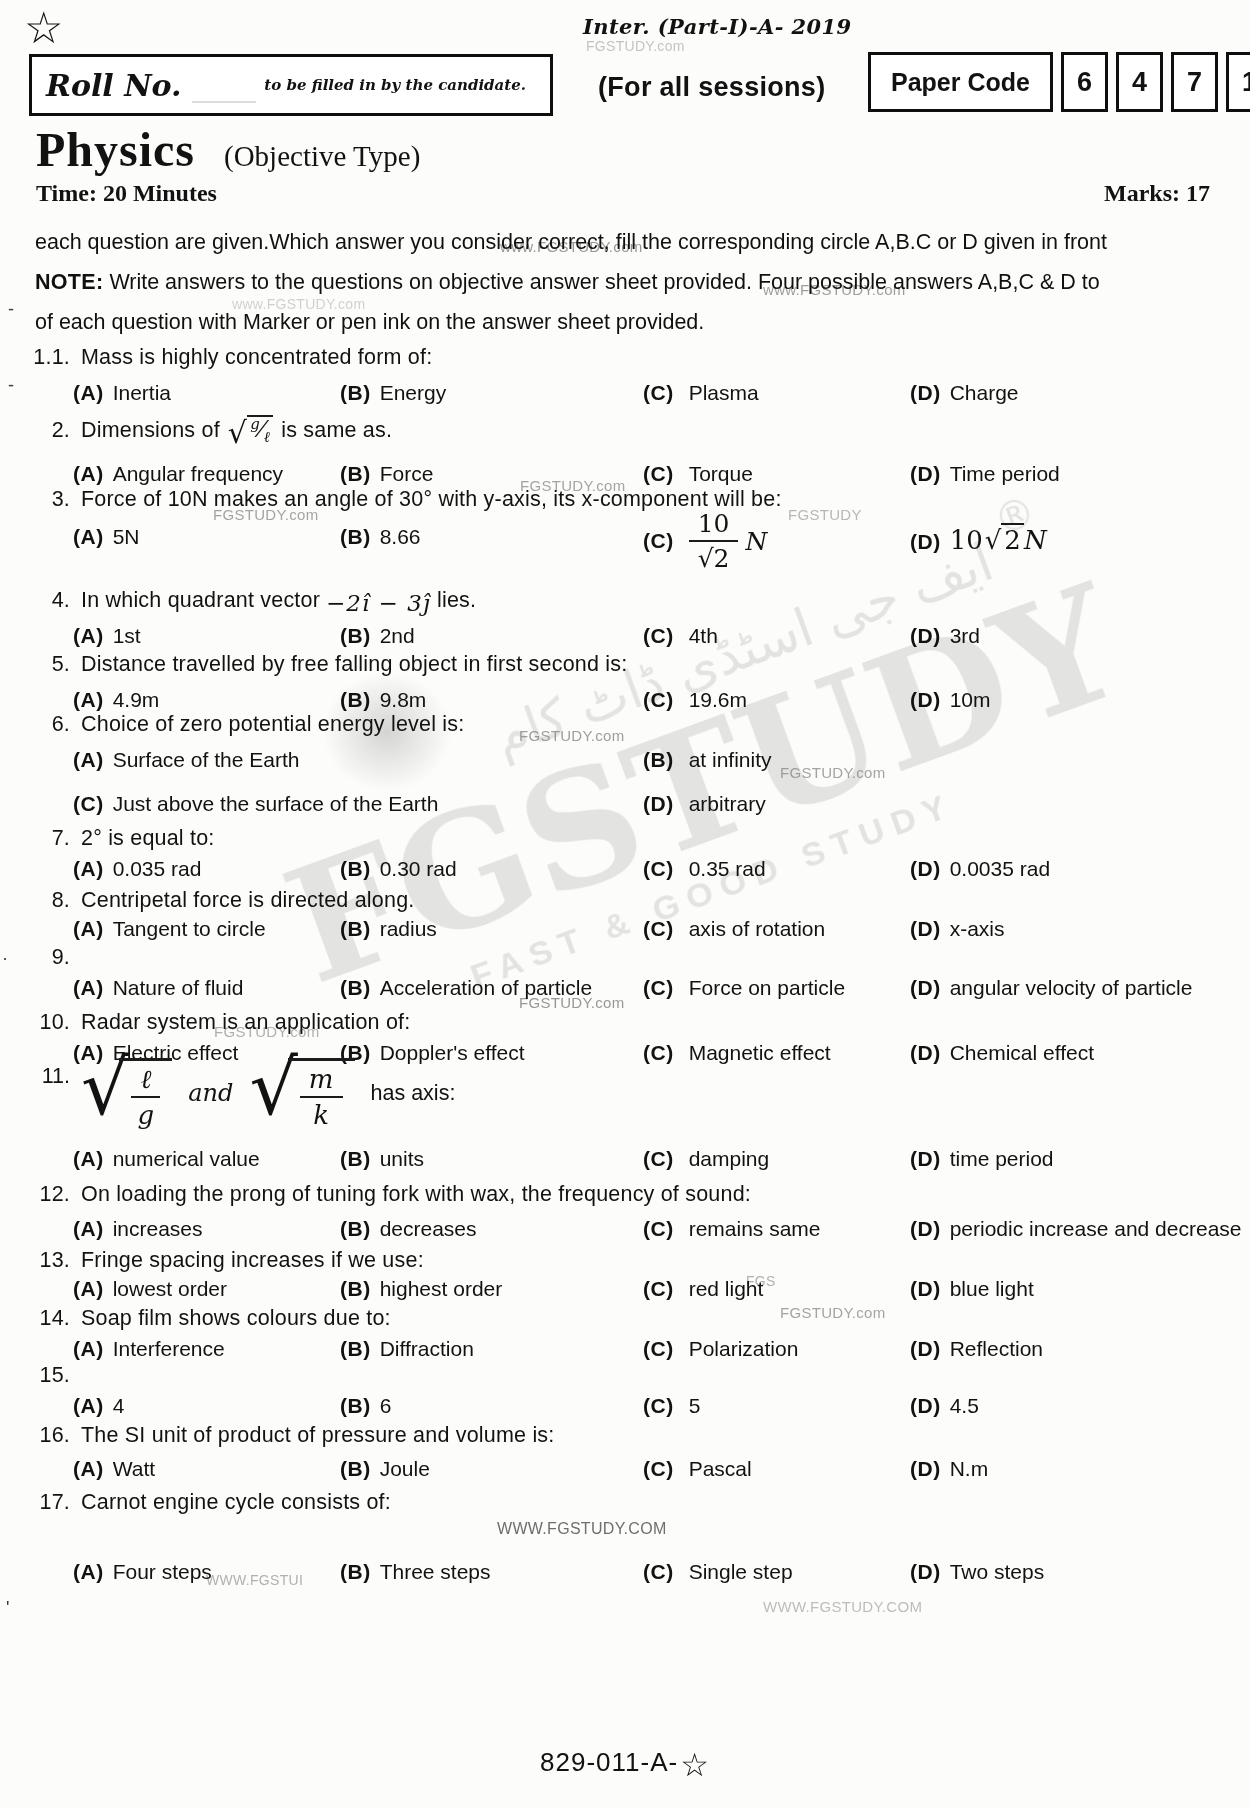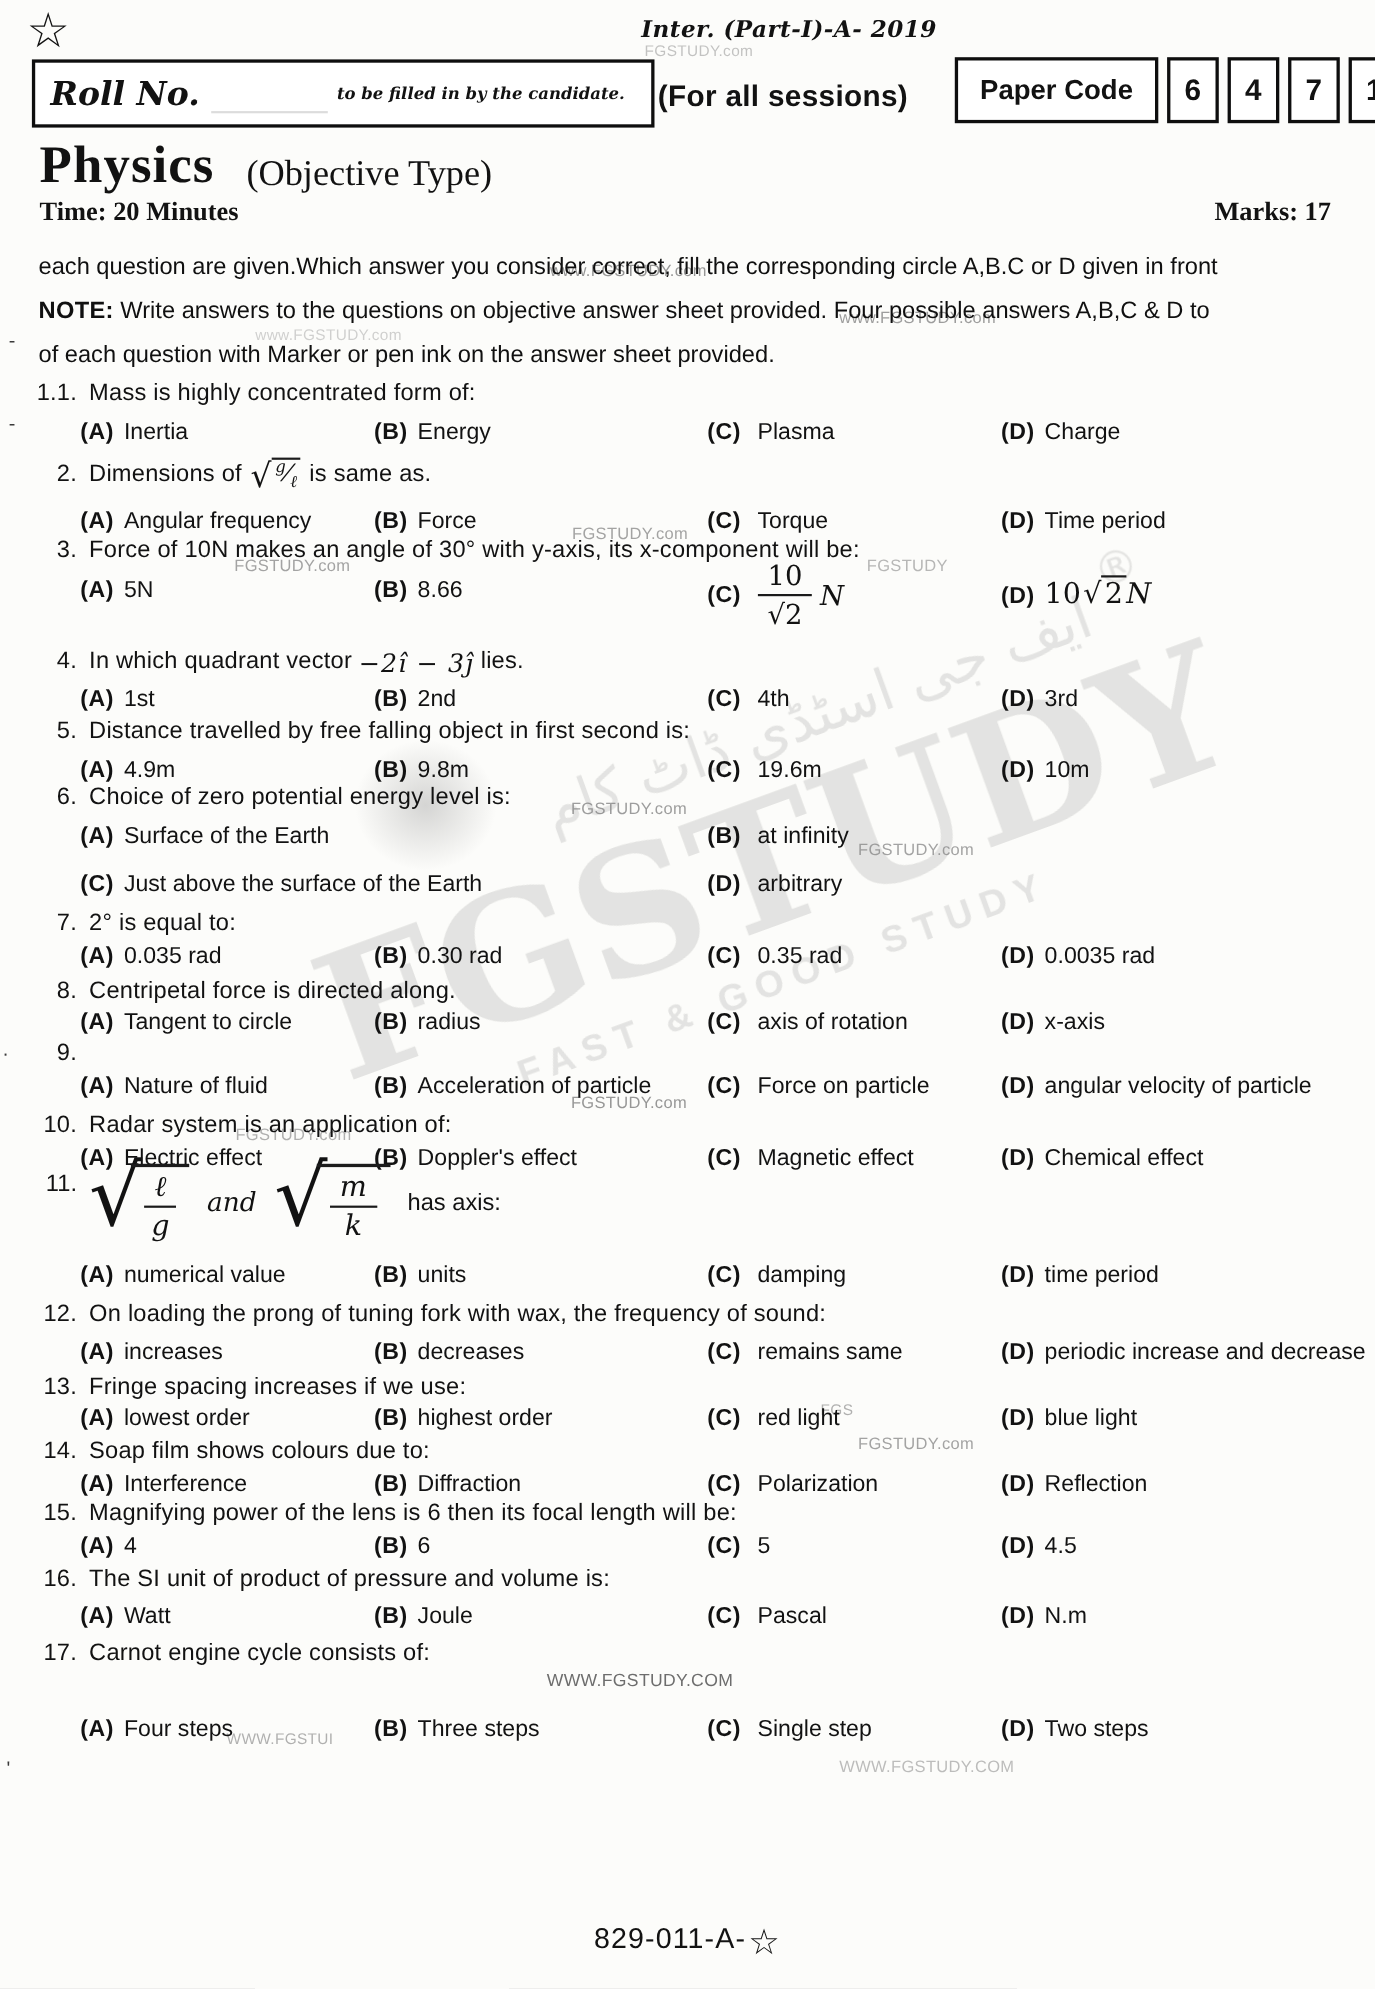--- a/index.html
+++ b/index.html
@@ -4,37 +4,37 @@
 <style>
   html,body{margin:0;padding:0;background:#d9d9d9;}
   .page{position:relative;width:1250px;height:1808px;margin:0 auto;background:#fcfcfa;
         overflow:hidden;font-family:"Liberation Sans",sans-serif;color:#121212;}
   .abs{position:absolute;}
 
   
   .star-tl{left:24px;top:2px;font-size:44px;color:#111;}
   .exam-ref{left:583px;top:14px;font-family:"DejaVu Serif",serif;font-style:italic;
             font-weight:700;font-size:21px;letter-spacing:.4px;}
-  .rollbox{left:29px;top:54px;width:566px;height:62px;border:3px solid #0e0e0e;
+  .rollbox{left:29px;top:54px;width:524px;height:62px;border:3px solid #0e0e0e;
            box-sizing:border-box;display:flex;align-items:center;background:#fff;}
   .roll-label{font-family:"DejaVu Serif",serif;font-style:italic;font-weight:700;
               font-size:30px;padding-left:14px;white-space:nowrap;}
   .roll-fill{flex:1;border-bottom:2px solid #dcdcdc;margin:24px 8px 0 10px;height:10px;}
   .roll-hint{font-family:"DejaVu Serif",serif;font-style:italic;font-weight:700;
              font-size:15px;padding-right:24px;white-space:nowrap;}
   .sessions{left:598px;top:72px;font-size:27px;font-weight:700;letter-spacing:.3px;}
   .pcwrap{left:868px;top:52px;display:flex;height:60px;gap:11px;}
   .pc-label{border:3px solid #0e0e0e;box-sizing:border-box;display:flex;align-items:center;
             padding:0 20px;font-weight:700;font-size:25px;background:#fff;white-space:nowrap;}
   .pc-cell{width:47px;border:3px solid #0e0e0e;box-sizing:border-box;margin-left:-3px;
            display:flex;align-items:center;justify-content:center;font-weight:700;
            font-size:27px;background:#fff;}
   .subject{left:36px;top:122px;font-family:"Liberation Serif",serif;font-weight:700;
            font-size:48px;letter-spacing:1px;}
-  .qualifier{left:224px;top:140px;font-family:"Liberation Serif",serif;font-size:33px;}
+  .qualifier{left:224px;top:140px;font-family:"Liberation Serif",serif;font-size:29px;}
   .time{left:36px;top:180px;font-family:"Liberation Serif",serif;font-weight:700;font-size:24px;}
   .marks{left:1104px;top:180px;font-family:"Liberation Serif",serif;font-weight:700;font-size:24px;}
 
   
   .note{left:35px;top:222px;width:1210px;font-size:21.5px;line-height:40px;color:#101010;}
   .note b{letter-spacing:.3px;}
 
   
   .q{position:absolute;left:22px;right:6px;}
   .qline{display:flex;align-items:baseline;font-size:21.5px;letter-spacing:.2px;}
@@ -524,21 +524,20 @@
       <span class="opt od">
           <b class="ol">(D)</b>
           <span>Reflection</span>
         </span>
     </div>
   </div>
 
   <div class="q" style="top:1363px">
     <div class="qline">
         <span class="qnum">15.</span>
-        <span class="qtext">Magnifying power of the lens is 6 then its focal length will be:</span>
       </div>
     <div class="opts" style="top:31px">
       <span class="opt oa">
           <b class="ol">(A)</b>
           <span>4</span>
         </span>
       <span class="opt ob">
           <b class="ol">(B)</b>
           <span>6</span>
         </span>

